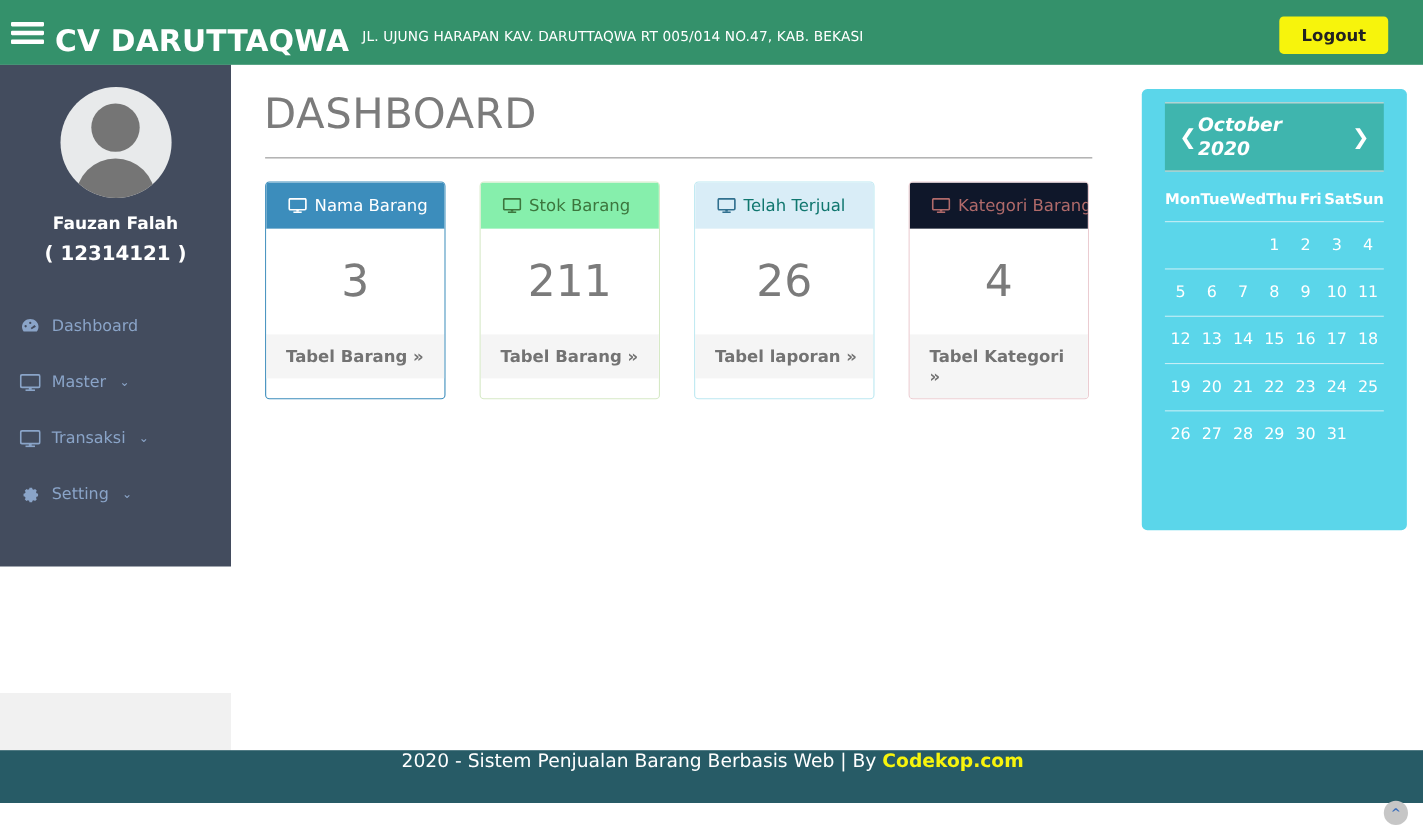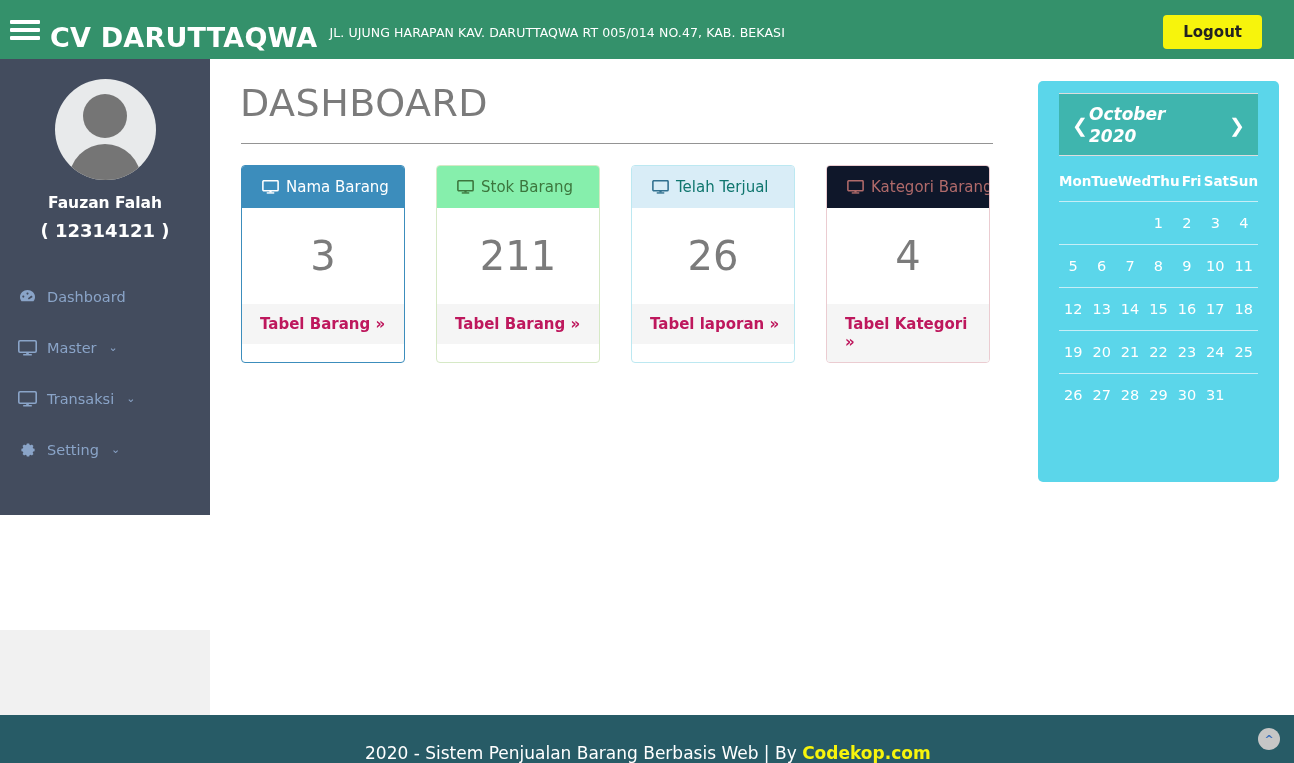--- a/index.html
+++ b/index.html
@@ -103,21 +103,21 @@
     padding: 12px 10px 12px 20px; font-size: 15px;
     display: flex; align-items: center; gap: 7px; white-space: nowrap;
   }
   .ib-body {
     background: #ffffff; height: 96px;
     display: flex; align-items: center; justify-content: center;
     font-size: 40px; color: #7b7b7b;
   }
   .ib-foot {
     background: #f5f5f5; padding: 11px 10px 11px 18px;
-    font-size: 15px; font-weight: bold; color: #be185d; cursor: pointer;
+    font-size: 15px; font-weight: bold; color: #737373; cursor: pointer;
   }
   
   .ib-blue   { border: 1px solid #3c8dbc; }
   .ib-blue   .ib-head { background: #3c8dbc; color: #ffffff; }
   .ib-green  { border: 1px solid #d6e9c6; }
   .ib-green  .ib-head { background: #86efac; color: #3c763d; }
   .ib-cyan   { border: 1px solid #bce8f1; }
   .ib-cyan   .ib-head { background: #d9edf7; color: #0f766e; }
   .ib-red    { border: 1px solid #ebccd1; }
   .ib-red    .ib-head { background: #0f172a; color: #b06a6a; }
@@ -144,23 +144,23 @@
   }
   .cal-dow div { flex: 1; text-align: center; }
   .cal-row {
     display: flex; border-top: 1px solid #c6eef6;
     color: #ffffff; font-size: 14.5px; height: 43px; align-items: center;
   }
   .cal-row div { flex: 1; text-align: center; cursor: pointer; }
   .cal-row div.empty { cursor: default; }
   .cal-rows { margin-top: 12px; }
   .footer {
-    position: absolute; left: 0; top: 715px; width: 1294px; height: 48px;
+    position: absolute; left: 0; top: 682px; width: 1294px; height: 48px;
     background: #275b66; color: #ffffff;
-    display: flex; align-items: flex-end;
+    display: flex; align-items: flex-start;
   }
   .footer-text { margin-left: 365px; font-size: 17px; }
   .footer-link { color: #f7f40c; font-weight: bold; }
   .to-top {
     position: absolute; right: 14px; top: 728px;
     width: 22px; height: 22px; border-radius: 50%;
     background: #c6c6c6; color: #3c6fbc;
     display: flex; align-items: center; justify-content: center;
     font-size: 11px; font-weight: bold; cursor: pointer;
   }

